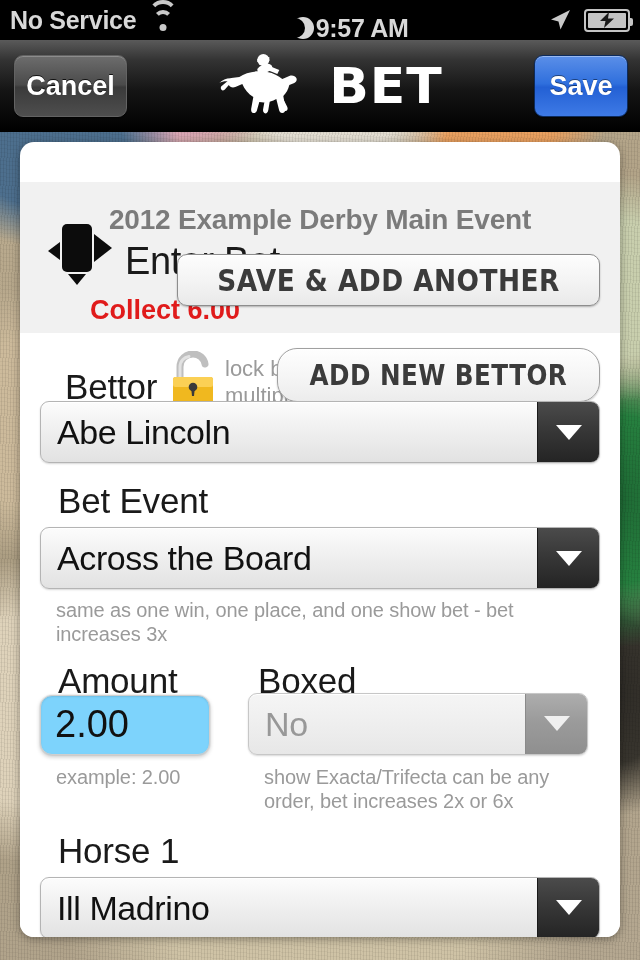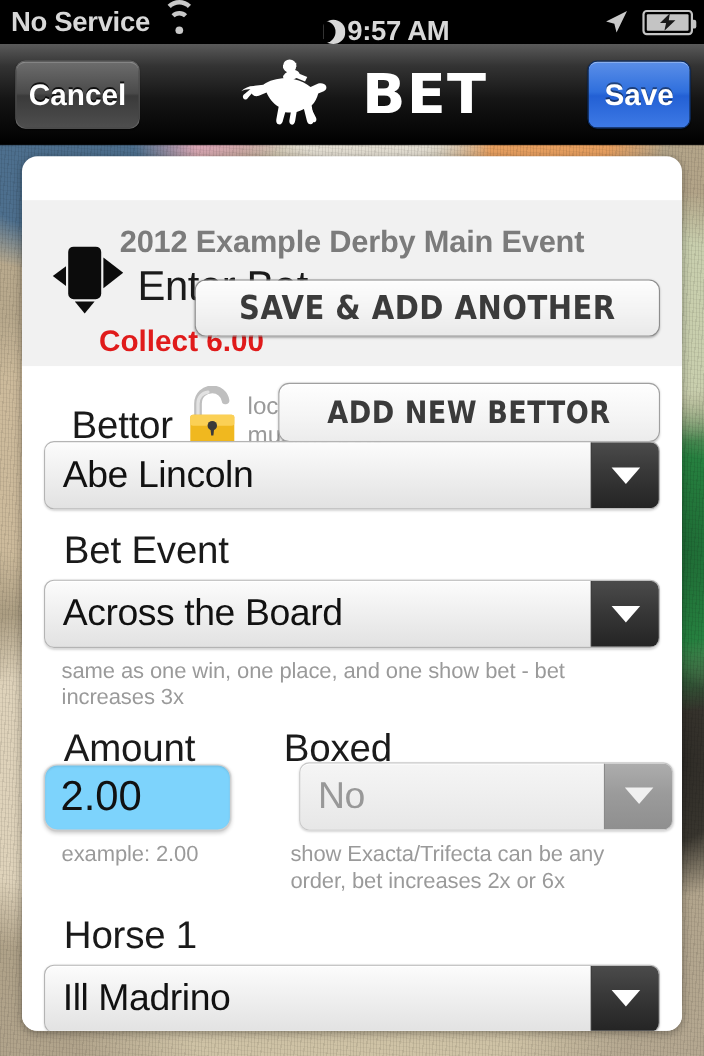--- a/index.html
+++ b/index.html
@@ -60,21 +60,21 @@
   }
   .sb-text {
     color: #d8d8d8;
     font-size: 25px;
     font-weight: bold;
     letter-spacing: -0.3px;
     line-height: 1;
   }
   #sb-carrier { margin-right: 12px; }
   #sb-left { display: flex; align-items: center; }
-  #sb-center { flex: 1; display: flex; align-items: flex-end; justify-content: center; gap: 2px; margin-left: -24px; margin-top: 16px; }
+  #sb-center { flex: 1; display: flex; align-items: center; justify-content: center; gap: 2px; margin-left: -24px; margin-top: 16px; }
   #sb-right { display: flex; align-items: center; gap: 12px; }
 
   .wifi { width: 30px; height: 22px; position: relative; }
   .wifi i {
     position: absolute; left: 50%; bottom: 0;
     border: 4px solid #c9c9c9;
     border-bottom-color: transparent;
     border-left-color: transparent;
     border-right-color: transparent;
     border-radius: 50%;
@@ -255,22 +255,22 @@
   
   #bettor-row {
     position: relative;
     height: 68px;
   }
   #bettor-label { position: absolute; left: 25px; top: 34px; }
   #lock-icon { position: absolute; left: 127px; top: 18px; width: 52px; height: 55px; }
   #lock-text { position: absolute; left: 185px; top: 23px; font-size: 22px; color: #9a9a9a; line-height: 1.22; }
   #btn-add-bettor {
     position: absolute; right: 0; top: 15px;
-    height: 54px; padding: 0 26px;
-    border-radius: 10px;
+    height: 54px; padding: 0 14px;
+    border-radius: 20px;
     border: 1px solid #a0a0a0;
     background: linear-gradient(180deg, #fefefe 0%, #f5f5f5 55%, #ececec 100%);
     box-shadow: 0 1px 2px rgba(0,0,0,.22), inset 0 1px 0 #fff;
     display: flex; align-items: center; justify-content: center;
     cursor: pointer;
   }
   #btn-add-bettor .funky { font-size: 28px; }
 
   
   .sel {
@@ -330,21 +330,21 @@
     background: #7dd3fc;
     border: 1px solid #cfcfcf;
     box-shadow: 0 0 0 1px rgba(0,0,0,.04), 0 2px 4px rgba(0,0,0,.22), inset 0 1px 2px rgba(0,0,0,.10);
     display: flex; align-items: center;
     padding: 0 14px;
     font-size: 38px; color: #111;
     cursor: text;
   }
   #amount-hint { position: absolute; left: 16px; top: 104px; }
   #boxed-label { position: absolute; left: 218px; top: 0; }
-  #boxed-sel { position: absolute; left: 232px; top: 32px; width: 340px; }
+  #boxed-sel { position: absolute; left: 208px; top: 32px; width: 340px; }
   #boxed-hint { position: absolute; left: 224px; top: 104px; width: 340px; }
 </style>
 </head>
 <body>
 
 <div id="screen">
 
   <div id="bg"></div>
 
   <div id="statusbar">

